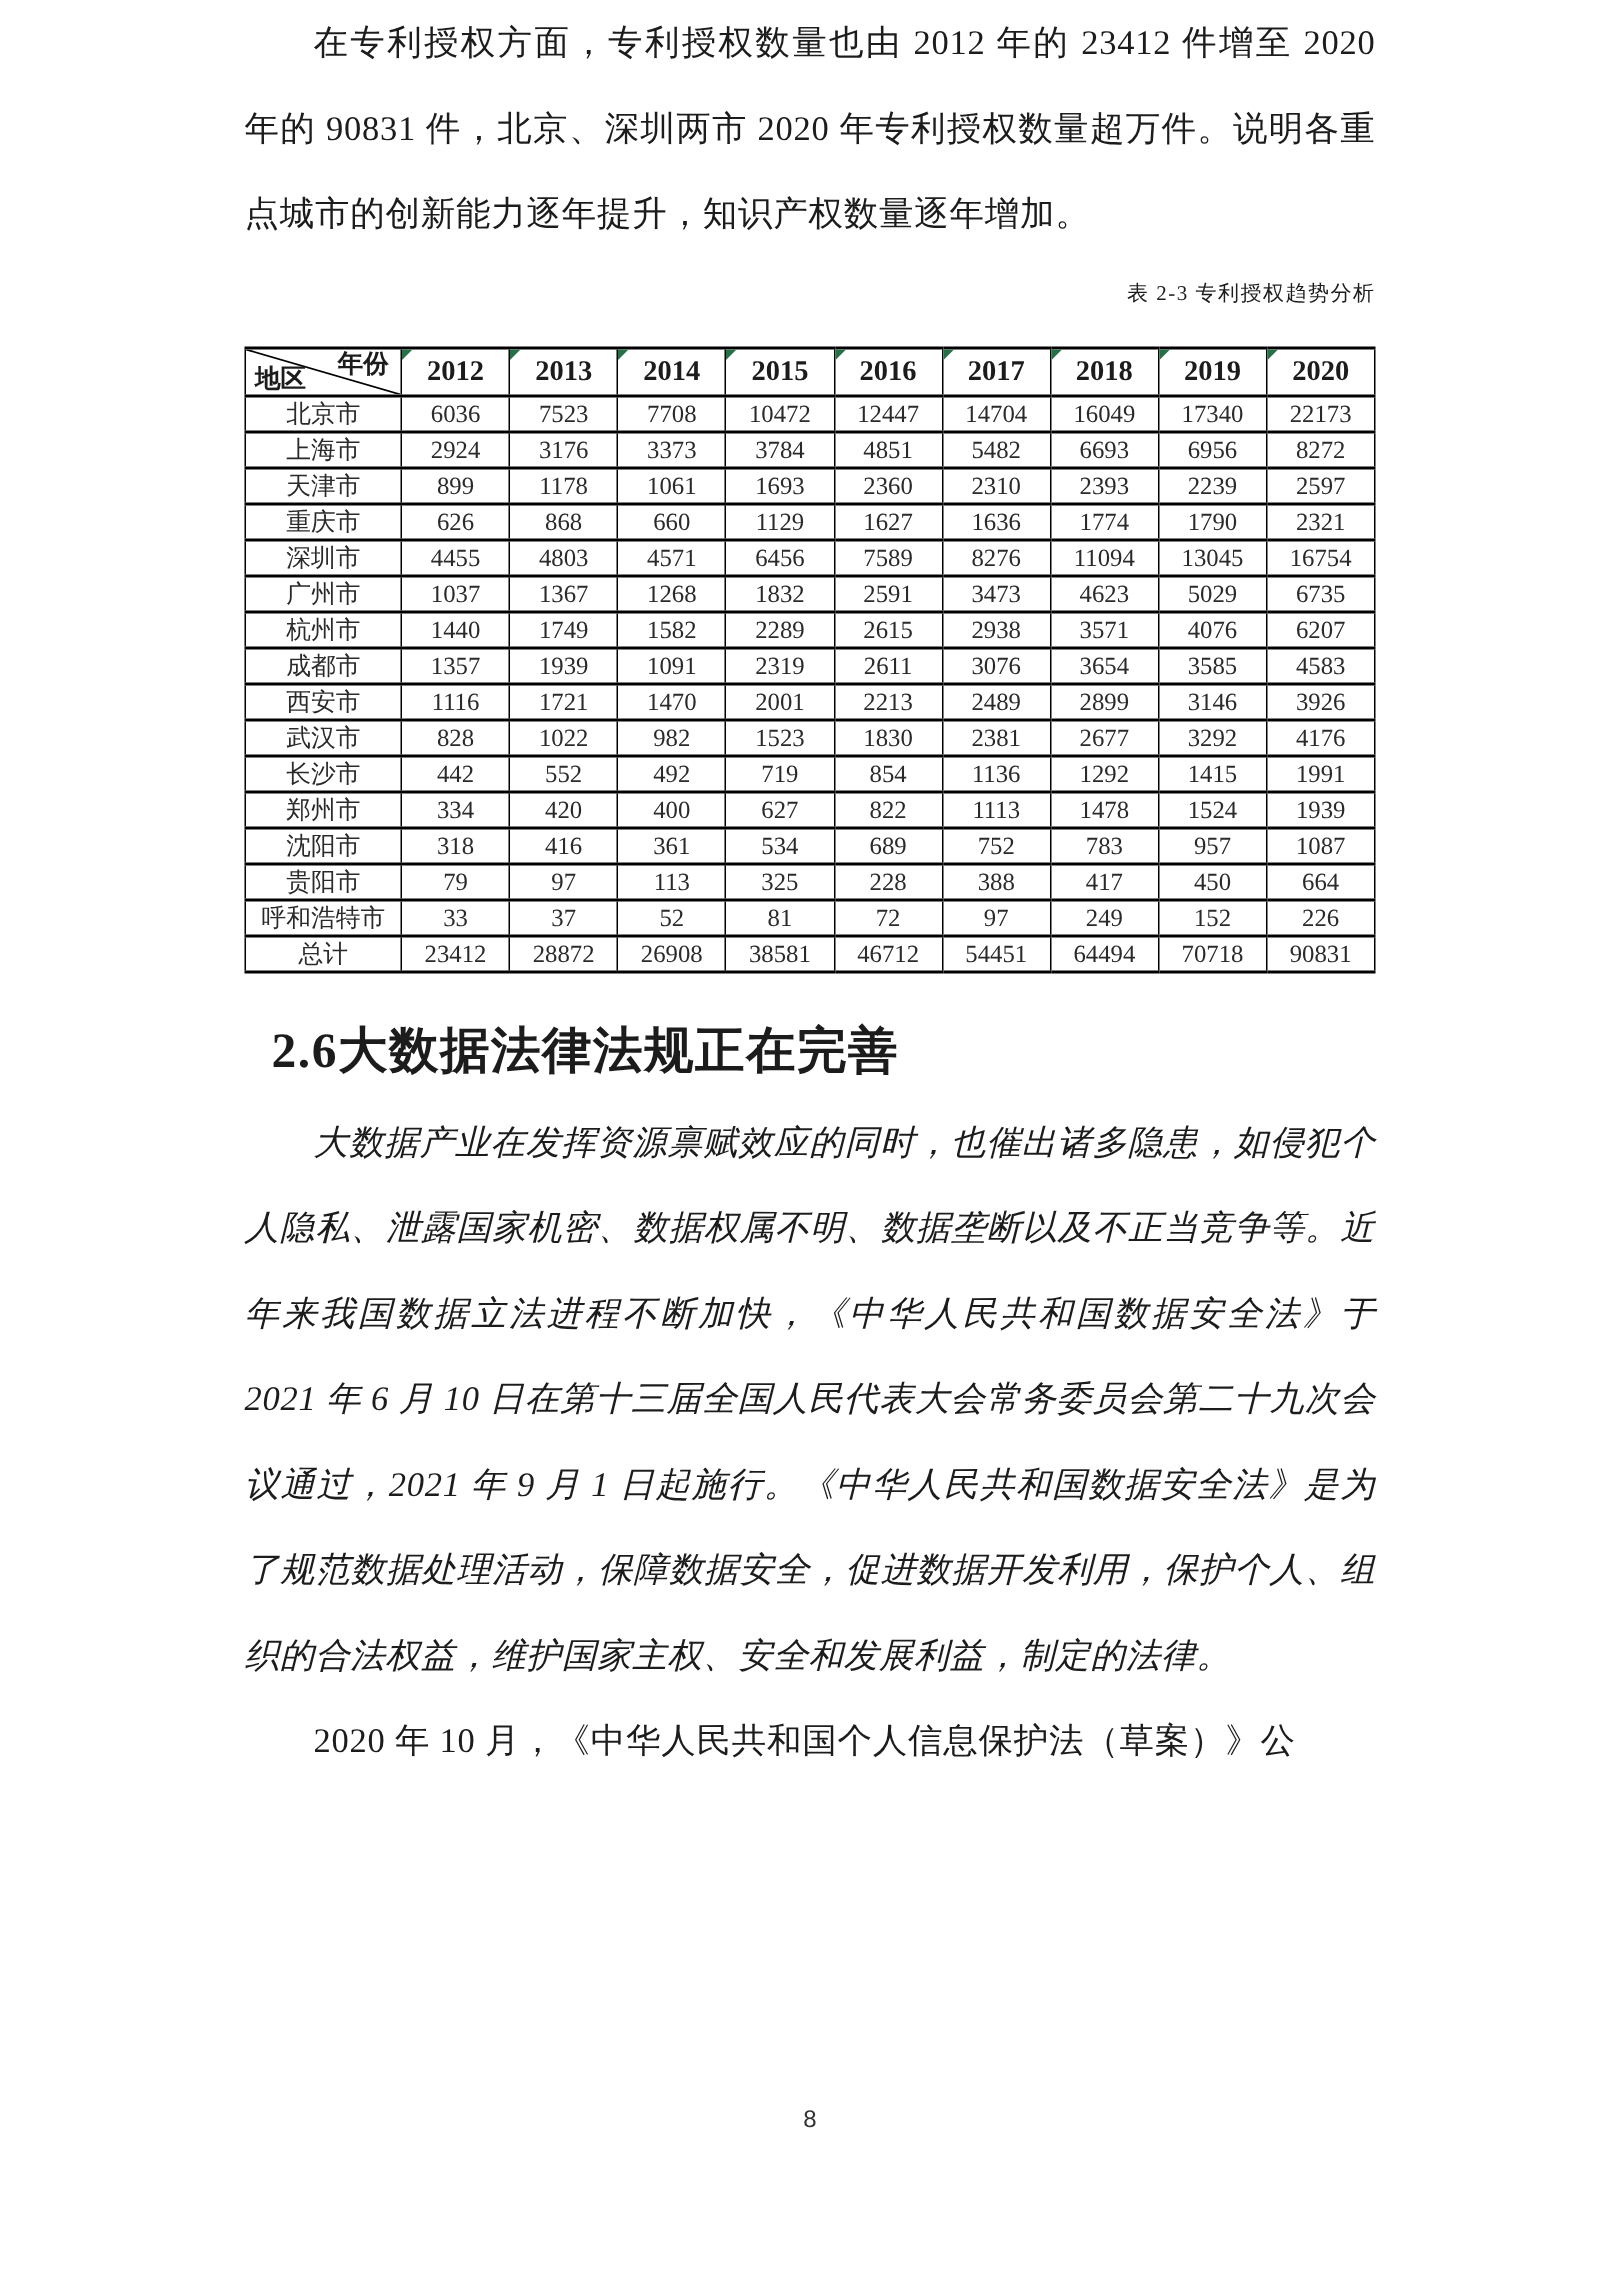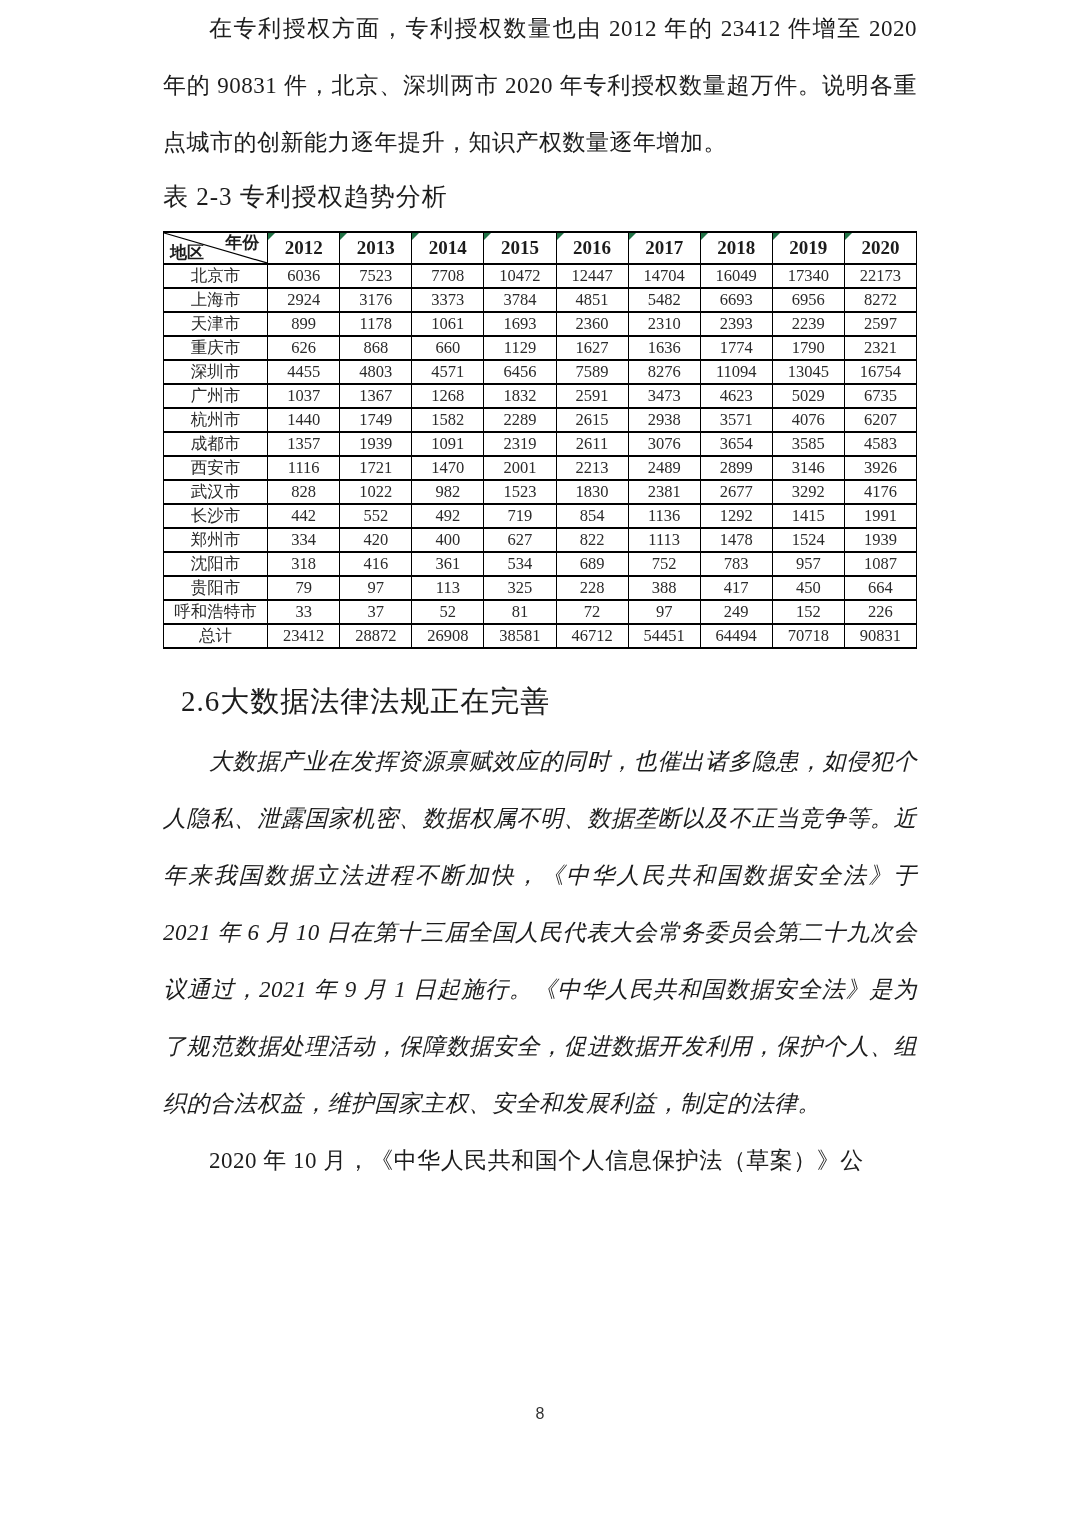--- a/index.html
+++ b/index.html
@@ -21,23 +21,23 @@
   .para {
     font-size: 23px;
     line-height: 57px;
     text-align: justify;
     margin: 0;
     letter-spacing: 0.5px;
   }
   .indent { text-indent: 2em; }
 
   .table-title {
-    font-size: 25px;
+    font-size: 14px;
     font-weight: normal;
-    text-align: left;
+    text-align: right;
     line-height: 40px;
     margin-top: 6px;
     letter-spacing: 1px;
   }
 
   table.data-table {
     border-collapse: collapse;
     width: 754px;
     margin-top: 14px;
     table-layout: fixed;
@@ -90,22 +90,22 @@
     width: 0; height: 0;
     border-top: 7px solid #217346;
     border-right: 7px solid transparent;
   }
   td.region-cell {
     font-size: 16px;
     color: #2a2a2a;
   }
 
   .section-heading {
-    font-size: 29px;
-    font-weight: normal;
+    font-size: 33px;
+    font-weight: bold;
     margin: 32px 0 0 18px;
     line-height: 40px;
     letter-spacing: 1px;
   }
   .para.body2 { margin-top: 12px; font-style: italic; }
   .para.last { margin-top: 0; }
 
   .page-number {
     position: absolute;
     left: 0; right: 0;

